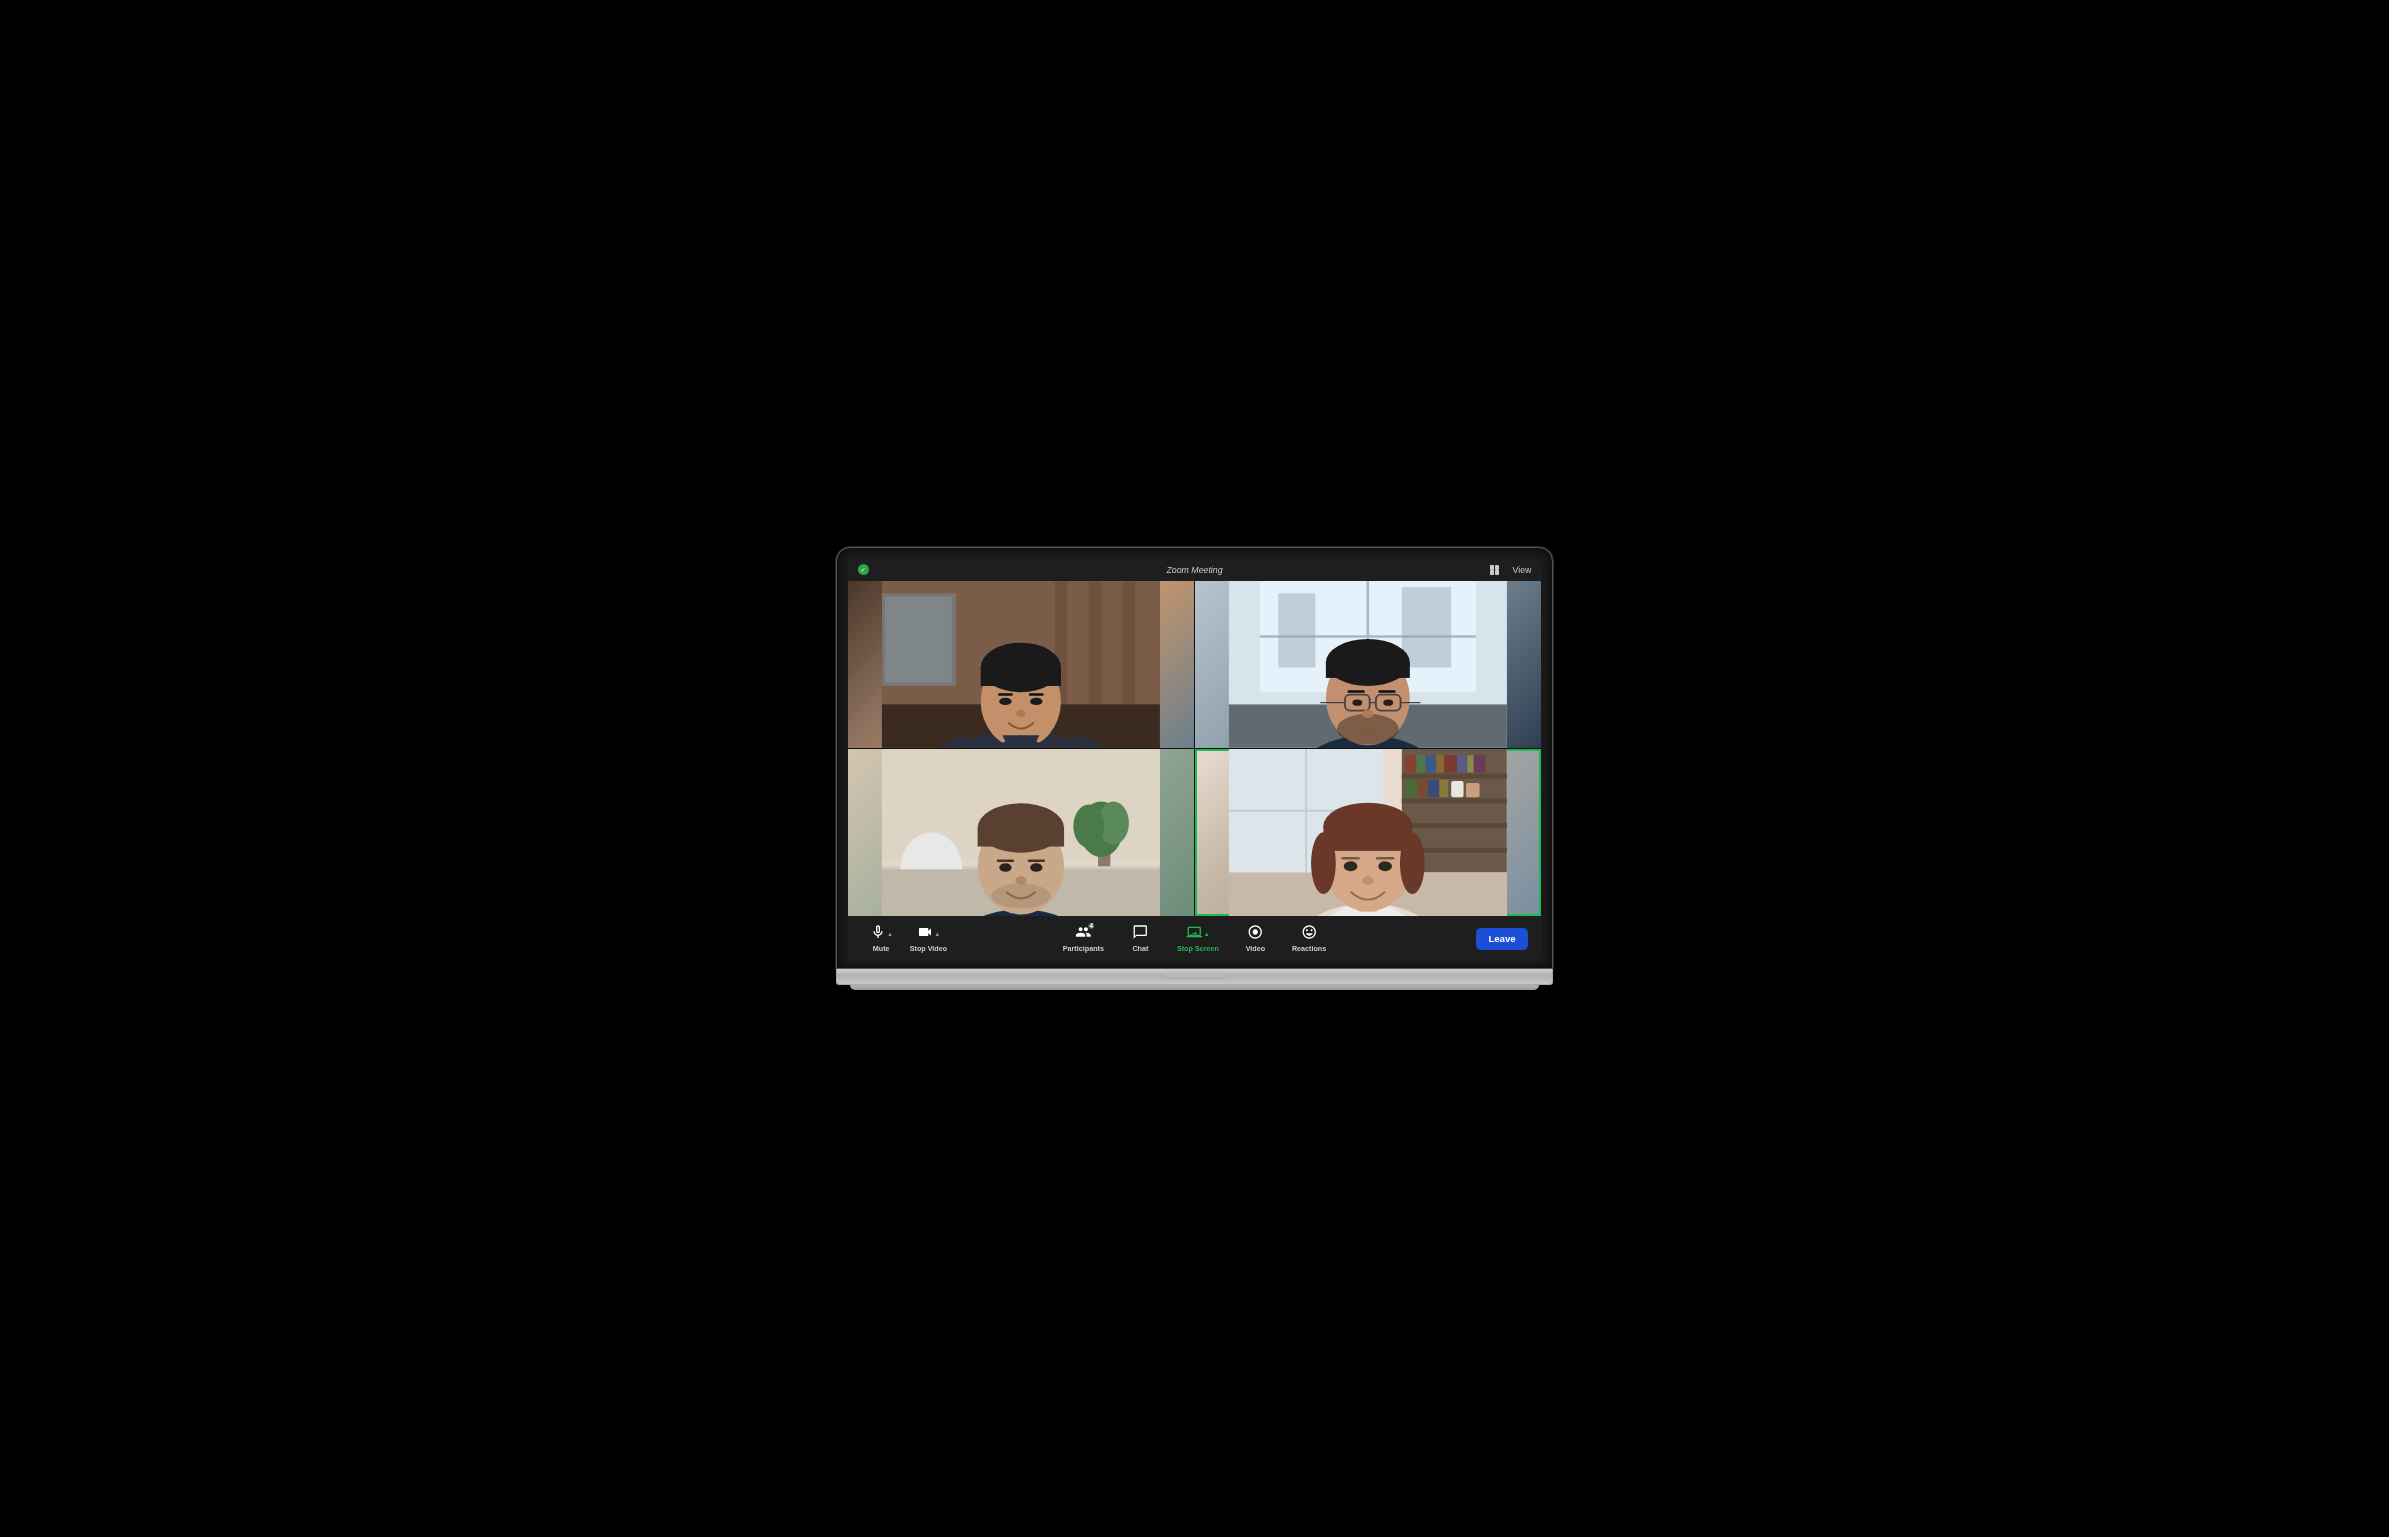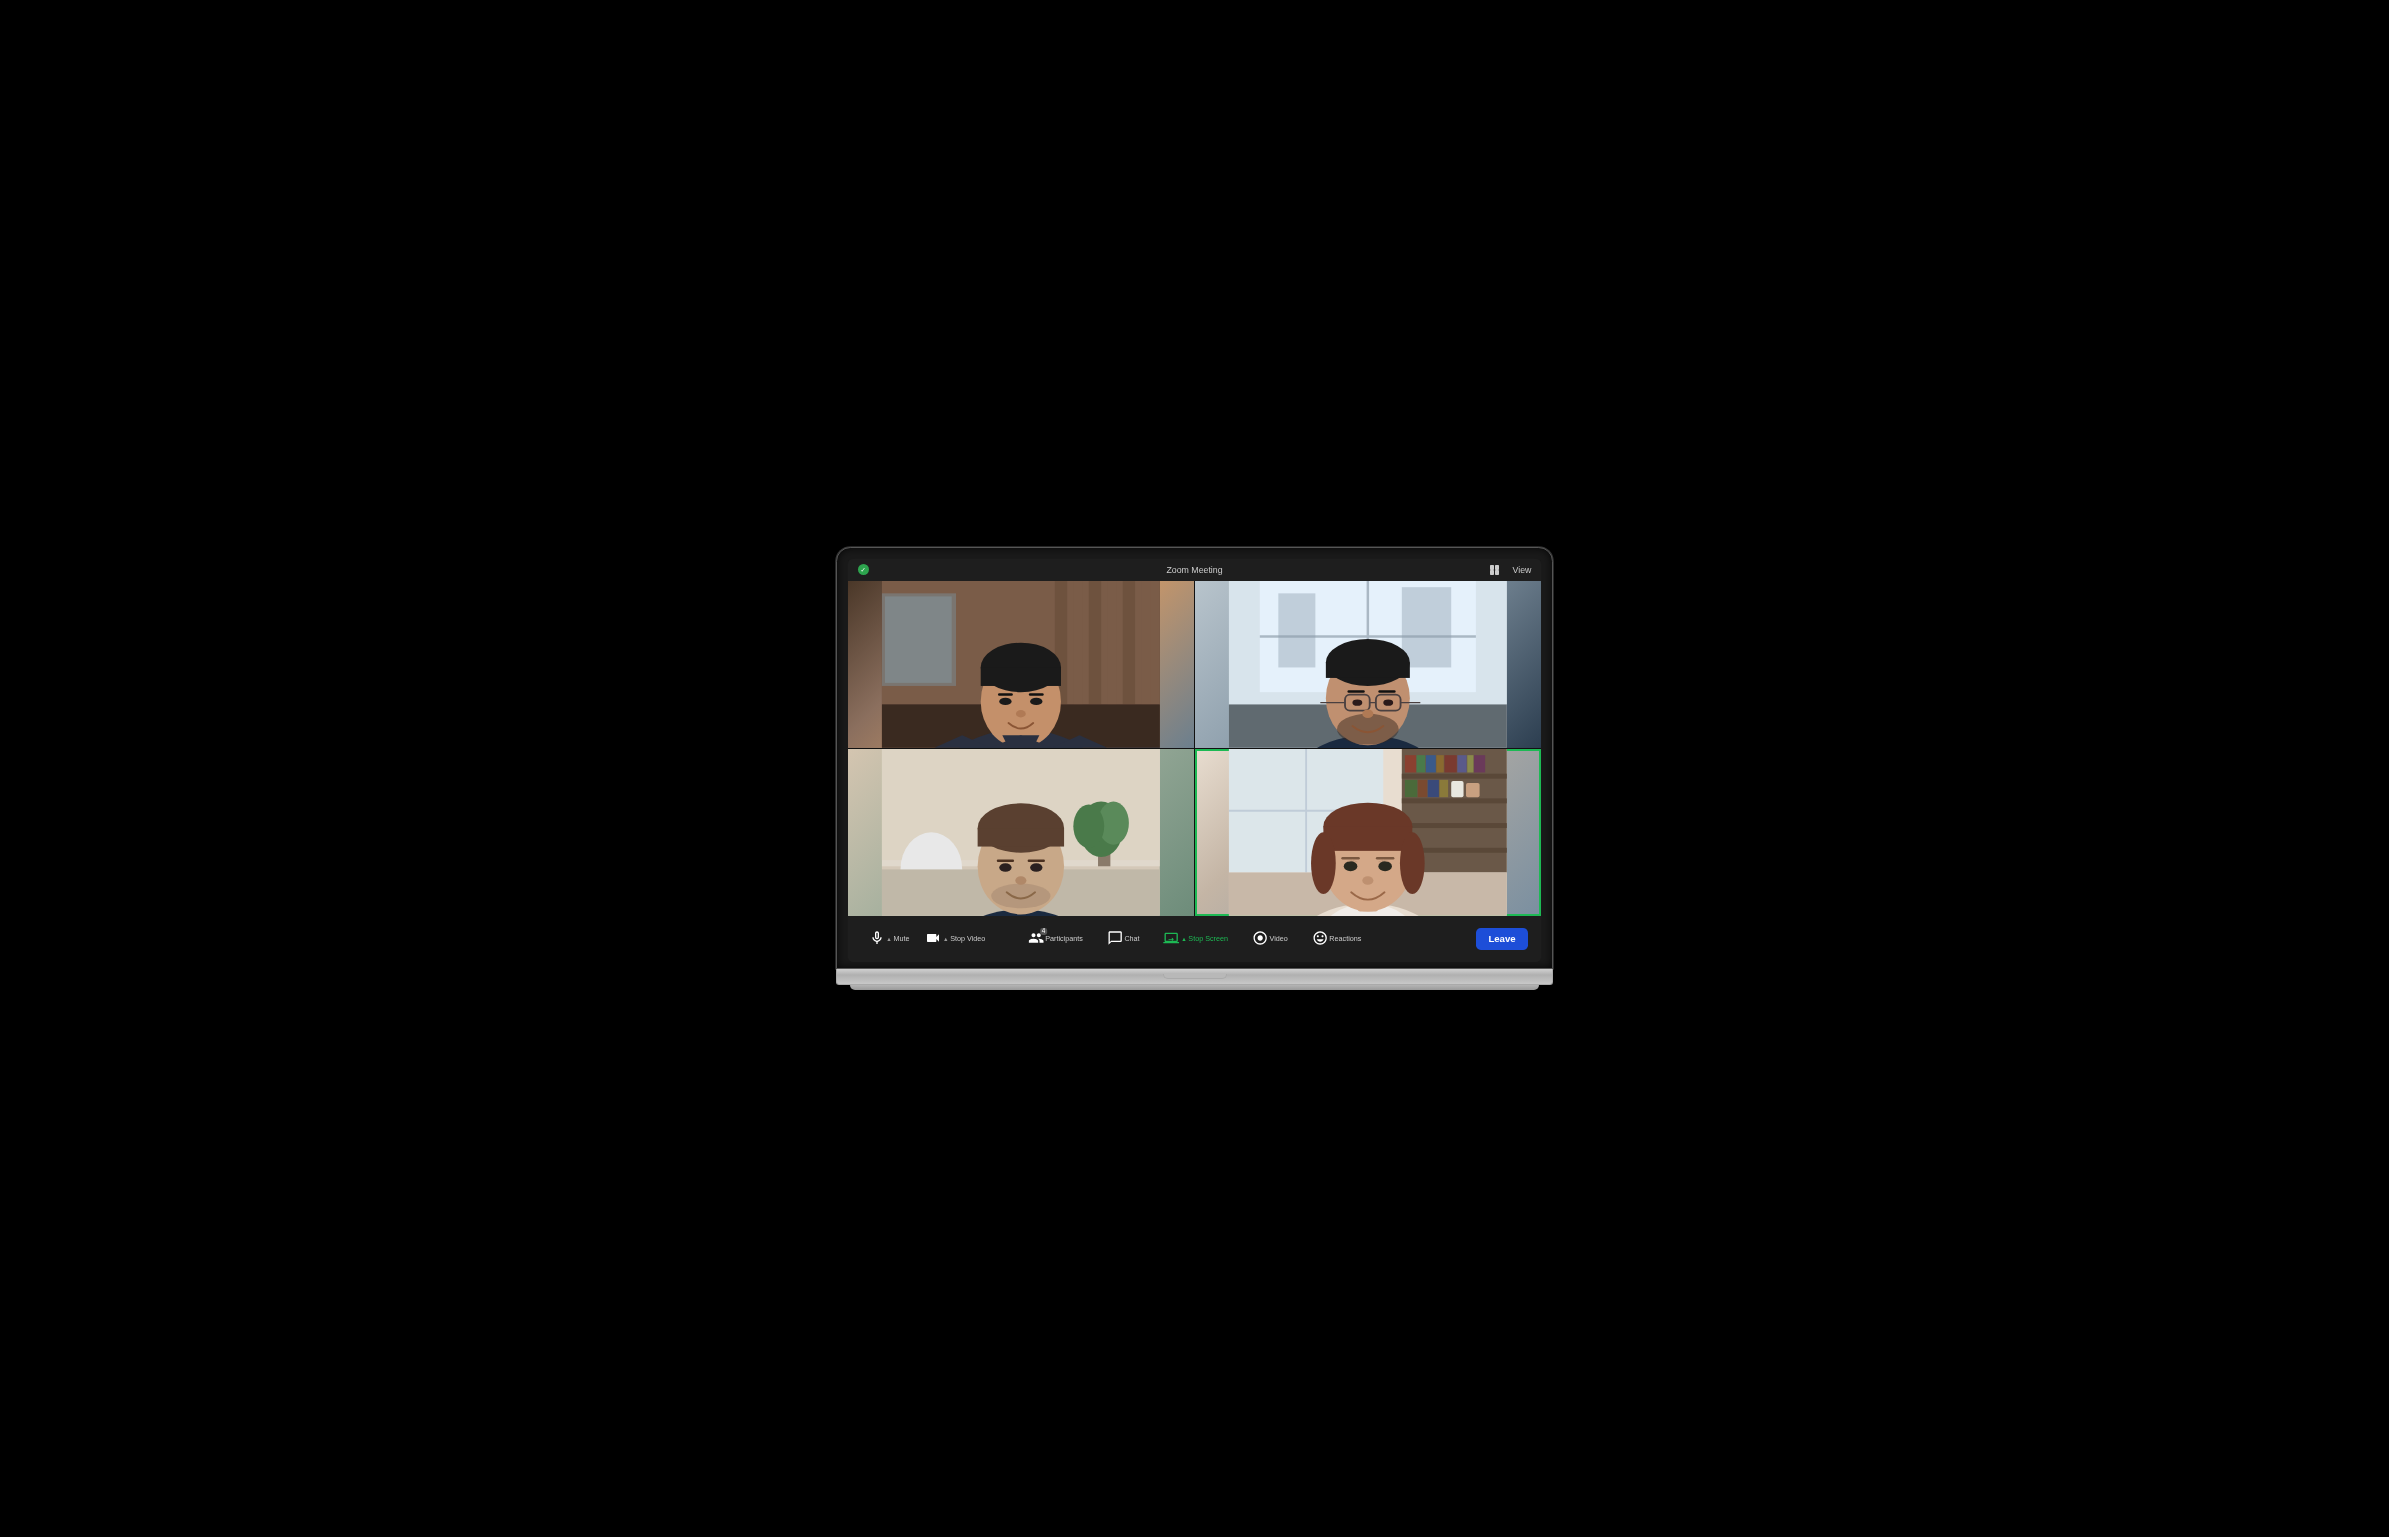--- a/index.html
+++ b/index.html
@@ -66,20 +66,21 @@
       color: white;
     }
 
     .title-bar-center {
       position: absolute;
       left: 50%;
       transform: translateX(-50%);
       color: #ccc;
       font-size: 8.8px;
       font-weight: 500;
+      font-style: italic;
     }
 
     .title-bar-right {
       display: flex;
       align-items: center;
       gap: 11px;
       color: #ccc;
       font-size: 8.8px;
     }
 
@@ -164,27 +165,29 @@
       align-items: center;
       gap: 8px;
     }
 
     .toolbar-right {
       margin-left: auto;
     }
 
     .tool-btn {
       display: flex;
+      flex-direction: column;
       align-items: center;
       justify-content: space-between;
       gap: 1.6px;
       padding: 3.2px 8px;
       cursor: pointer;
       border-radius: 4.8px;
       min-width: 41px;
+      font-weight: bold;
     }
 
     .tool-btn .icon-row {
       display: flex;
       align-items: center;
       gap: 1.6px;
     }
 
     .tool-btn .btn-label {
       font-size: 7.2px;

